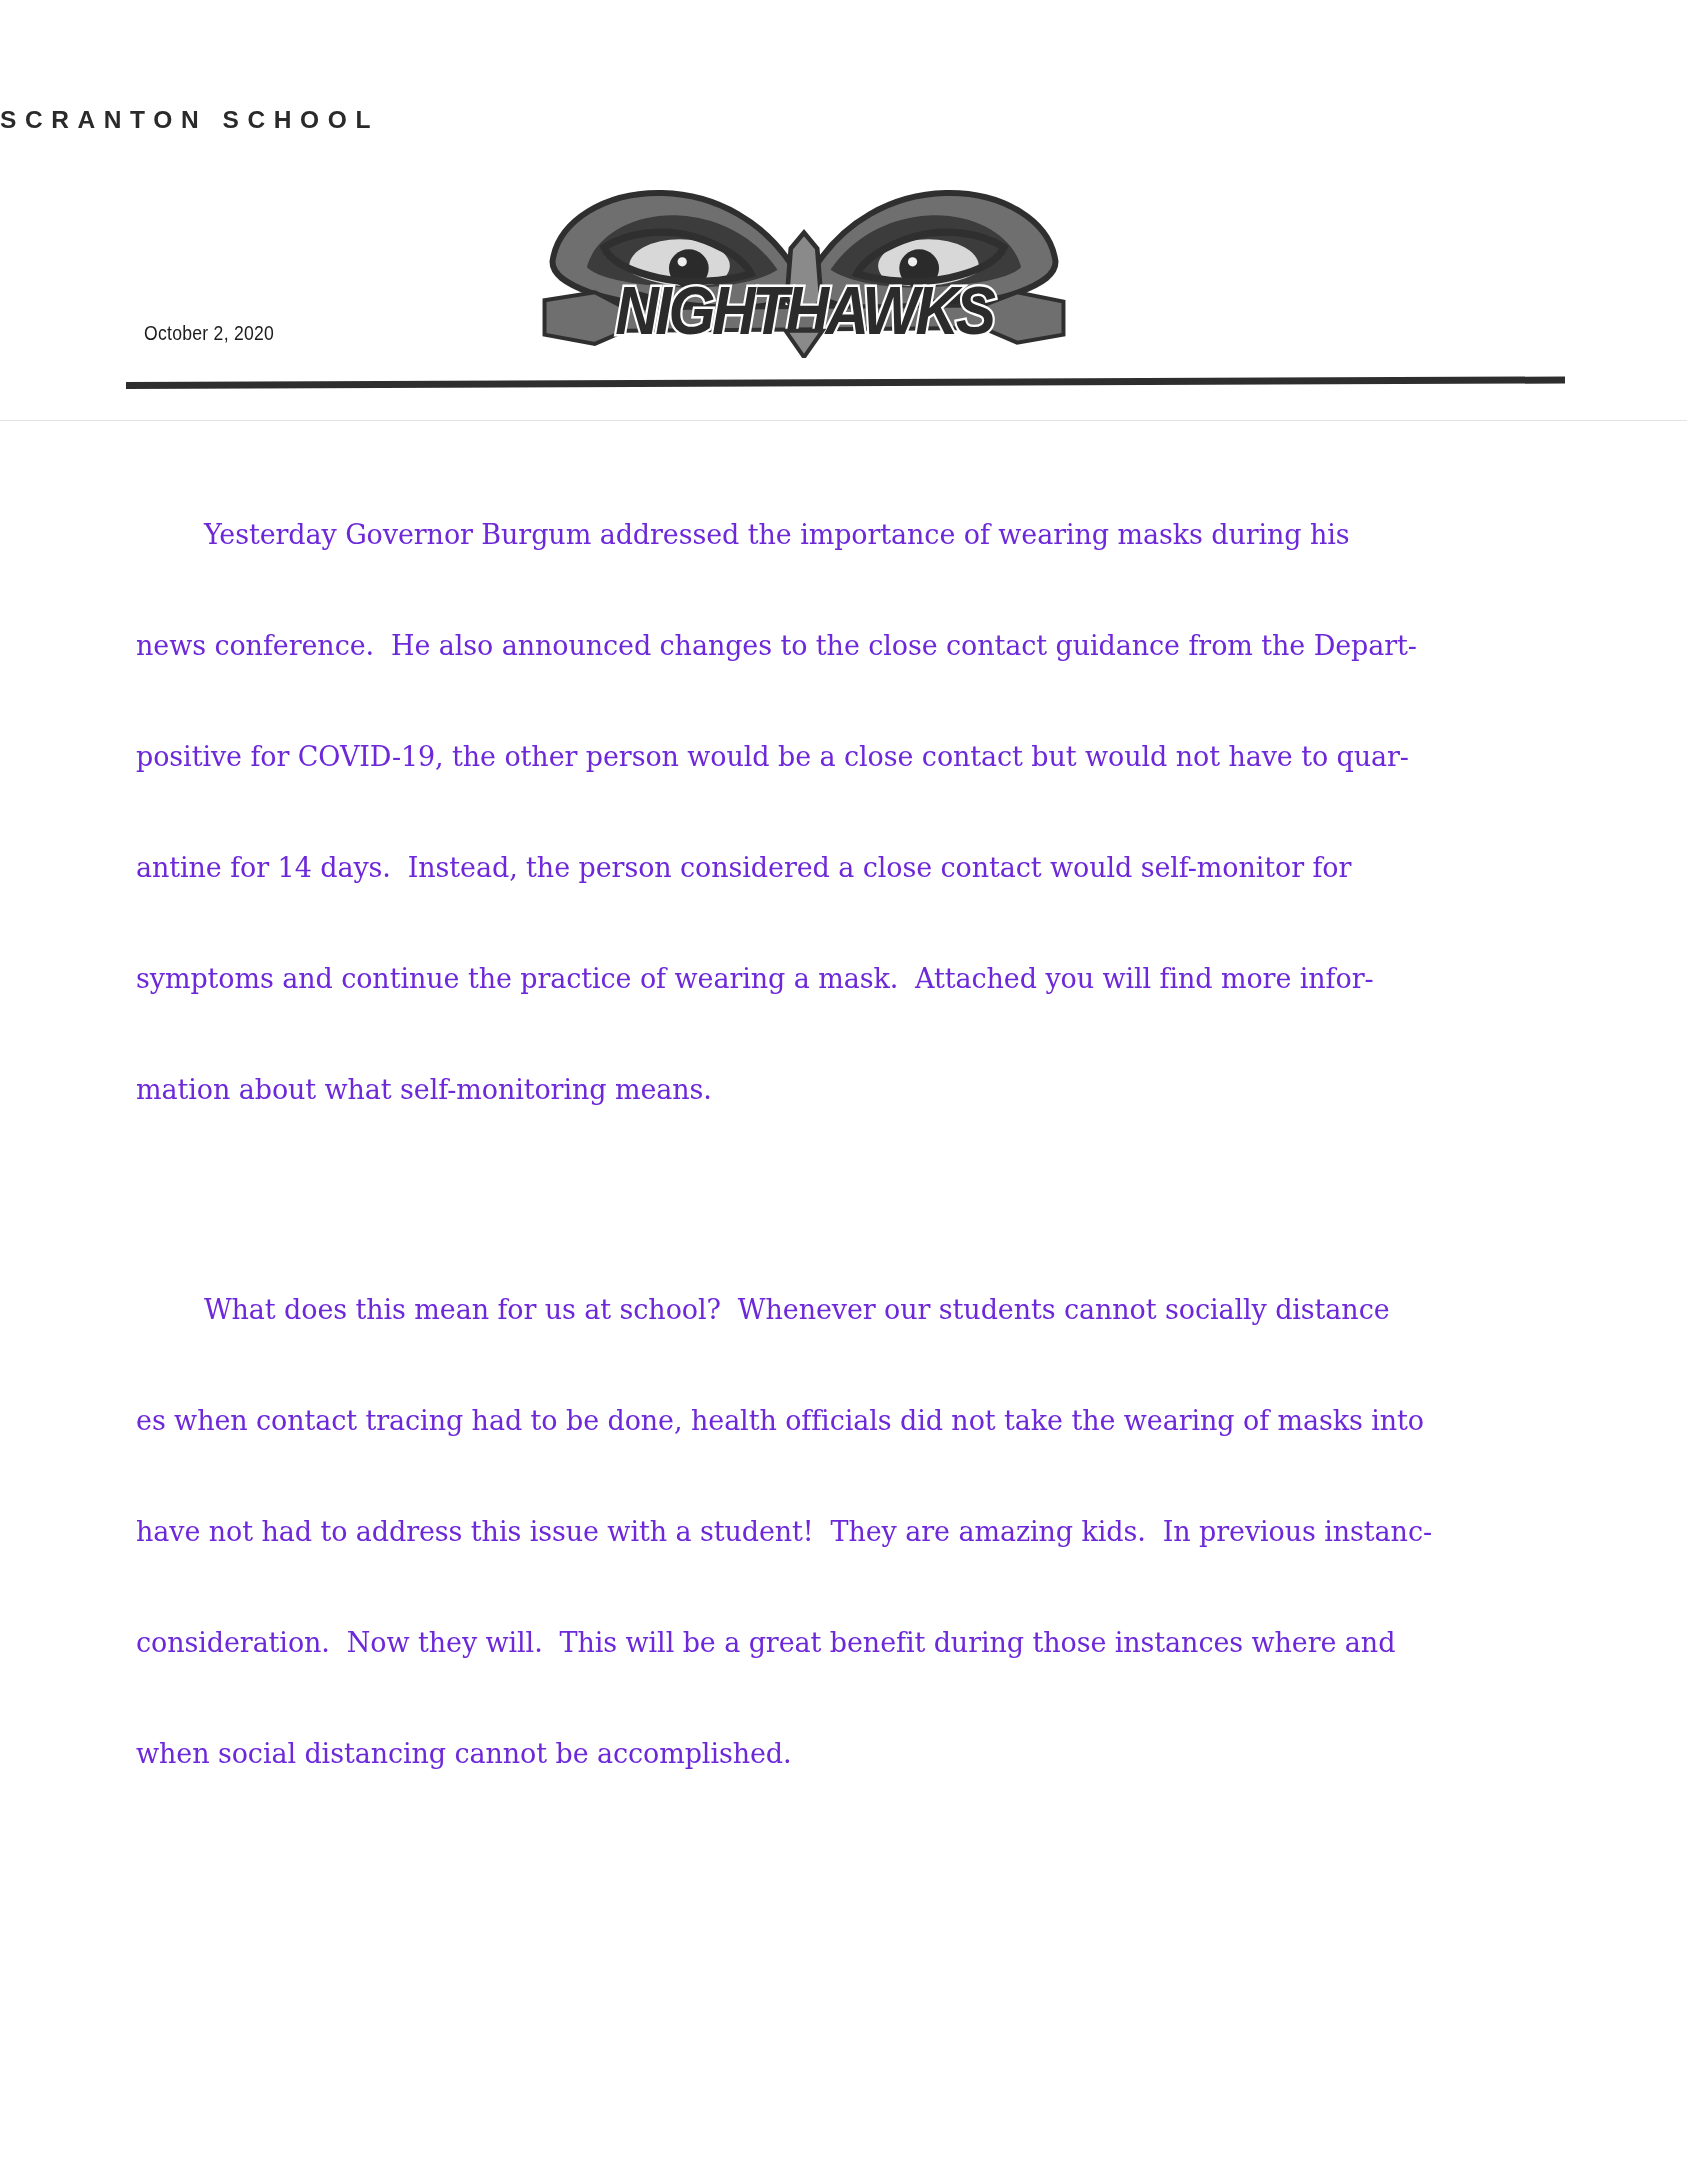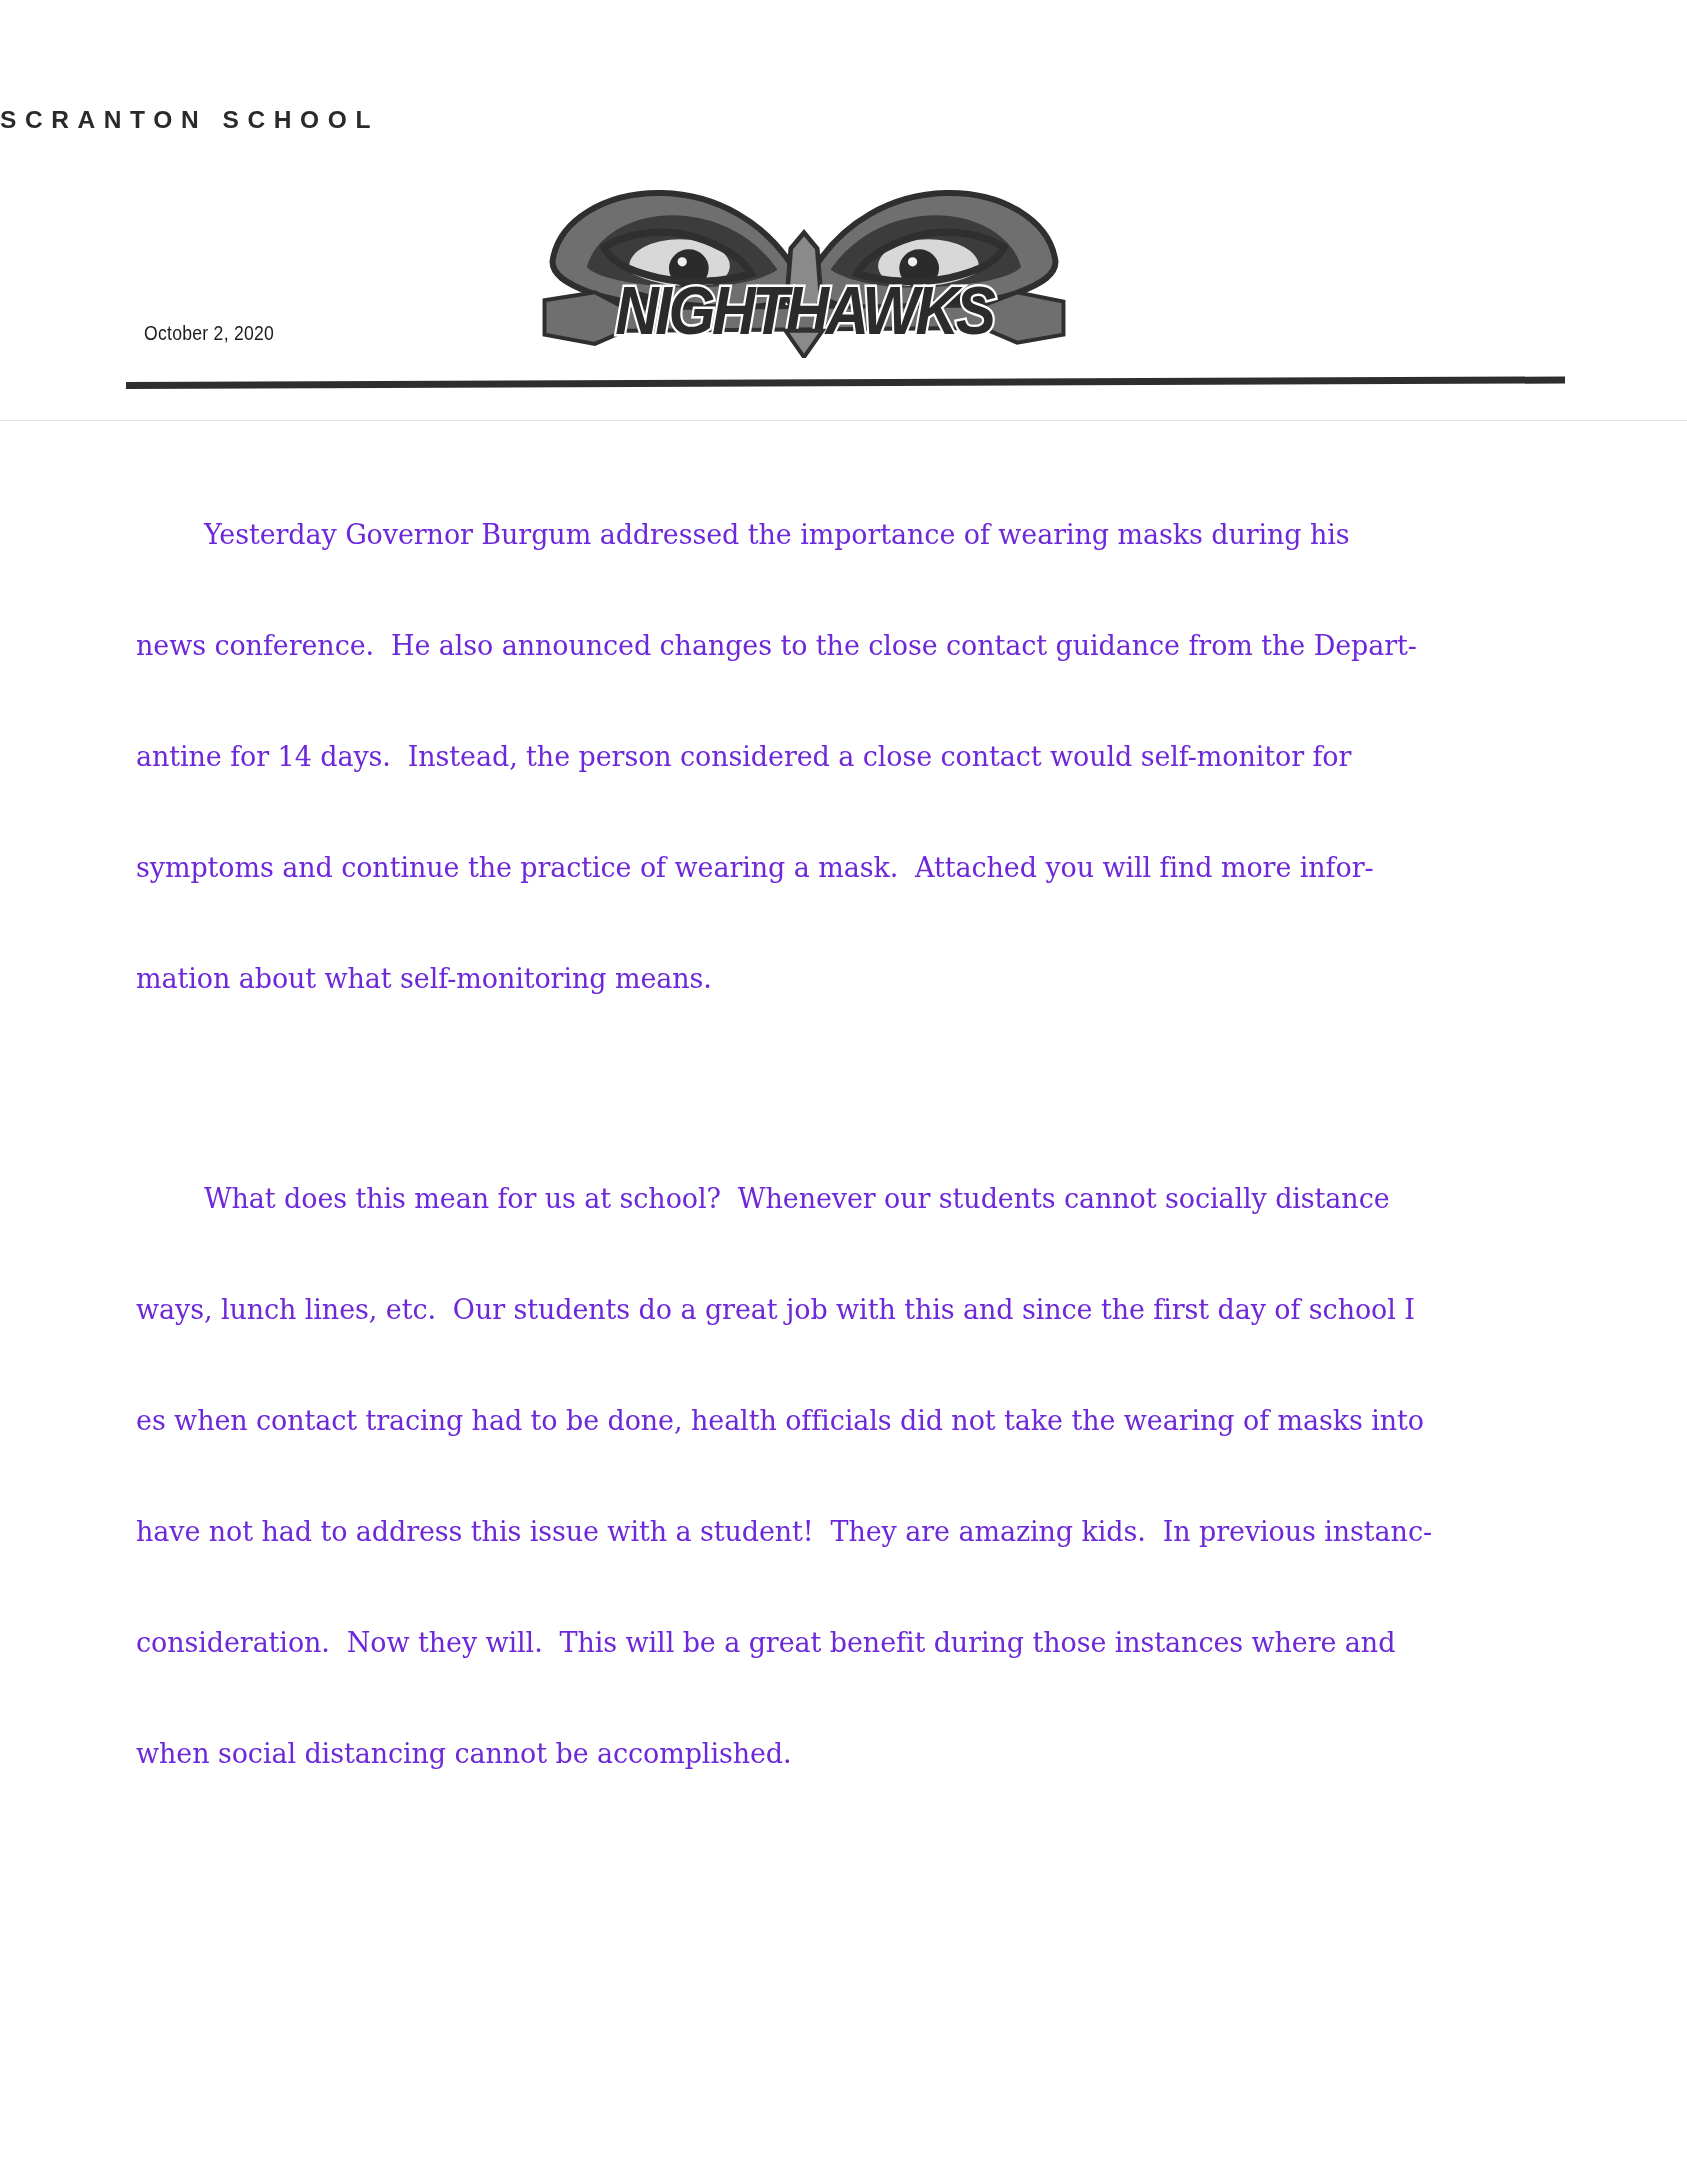--- a/index.html
+++ b/index.html
@@ -174,28 +174,28 @@
     <div class="divider"></div>
   </div>
 
   <div class="scan-seam"></div>
 
   <div class="body-copy">
 
     <p class="para">
       <span class="line">        Yesterday Governor Burgum addressed the importance of wearing masks during his</span>
       <span class="line">news conference.  He also announced changes to the close contact guidance from the Depart-</span>
+      <span class="line">positive for COVID-19, the other person would be a close contact but would not have to quar-</span>
       <span class="line">antine for 14 days.  Instead, the person considered a close contact would self-monitor for</span>
       <span class="line">symptoms and continue the practice of wearing a mask.  Attached you will find more infor-</span>
       <span class="line">mation about what self-monitoring means.</span>
     </p>
 
     <p class="para">
       <span class="line">        What does this mean for us at school?  Whenever our students cannot socially distance</span>
-      <span class="line">ways, lunch lines, etc.  Our students do a great job with this and since the first day of school I</span>
       <span class="line">es when contact tracing had to be done, health officials did not take the wearing of masks into</span>
       <span class="line">have not had to address this issue with a student!  They are amazing kids.  In previous instanc-</span>
       <span class="line">consideration.  Now they will.  This will be a great benefit during those instances where and</span>
       <span class="line">when social distancing cannot be accomplished.</span>
     </p>
 
   </div>
 </div>
 
 

